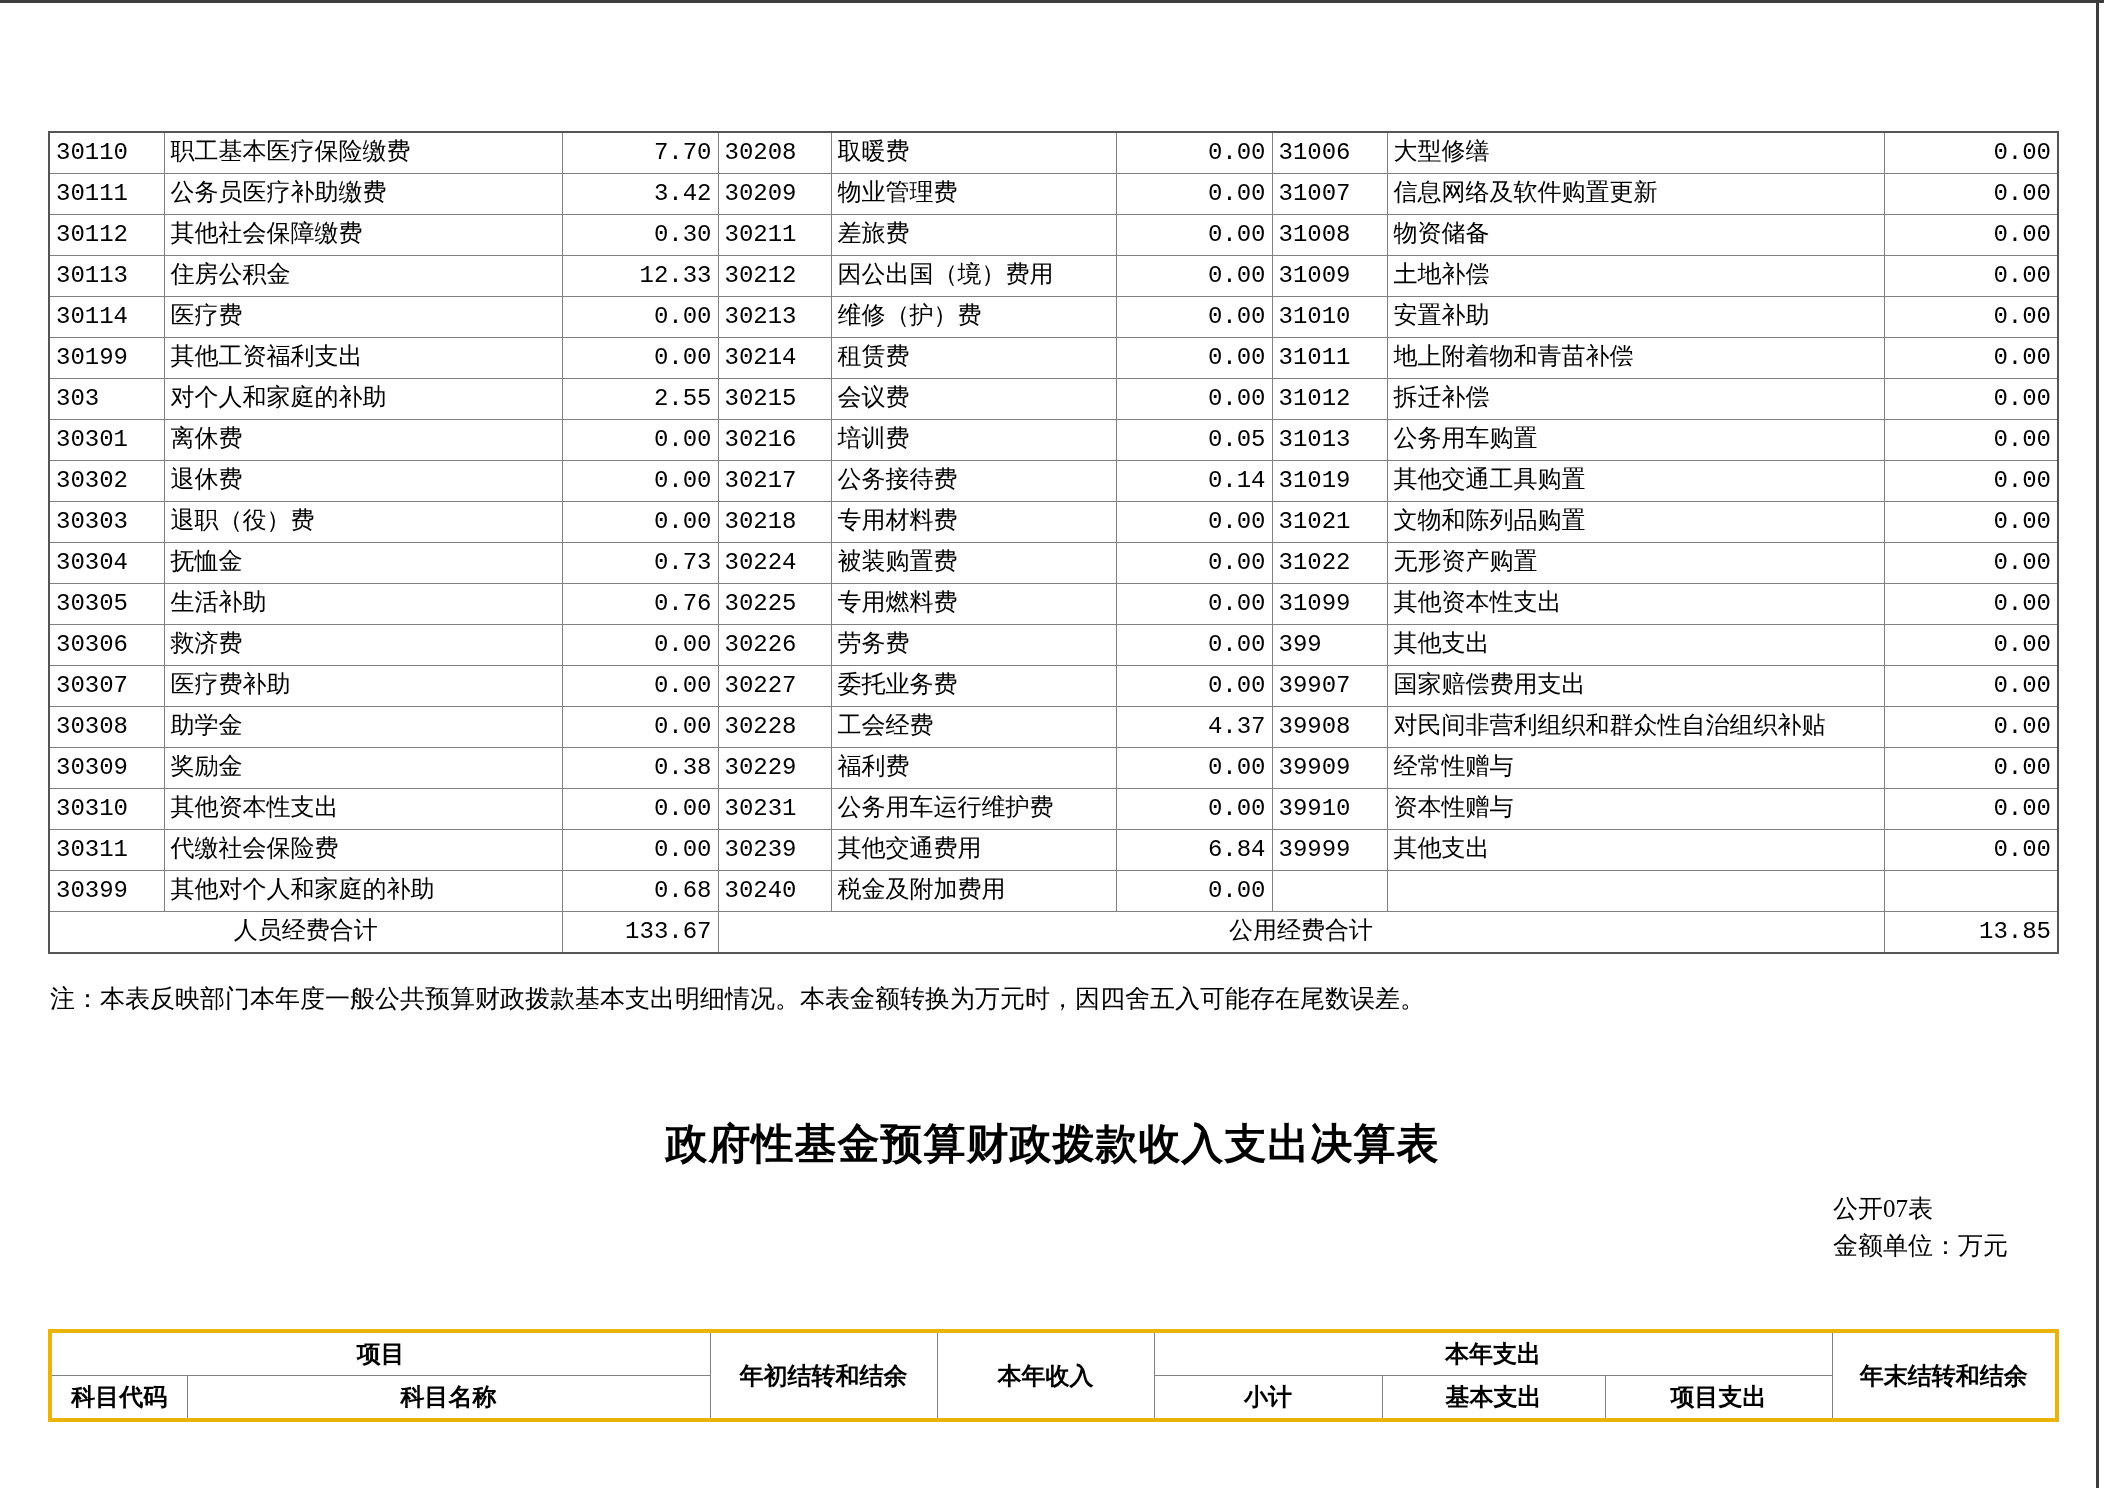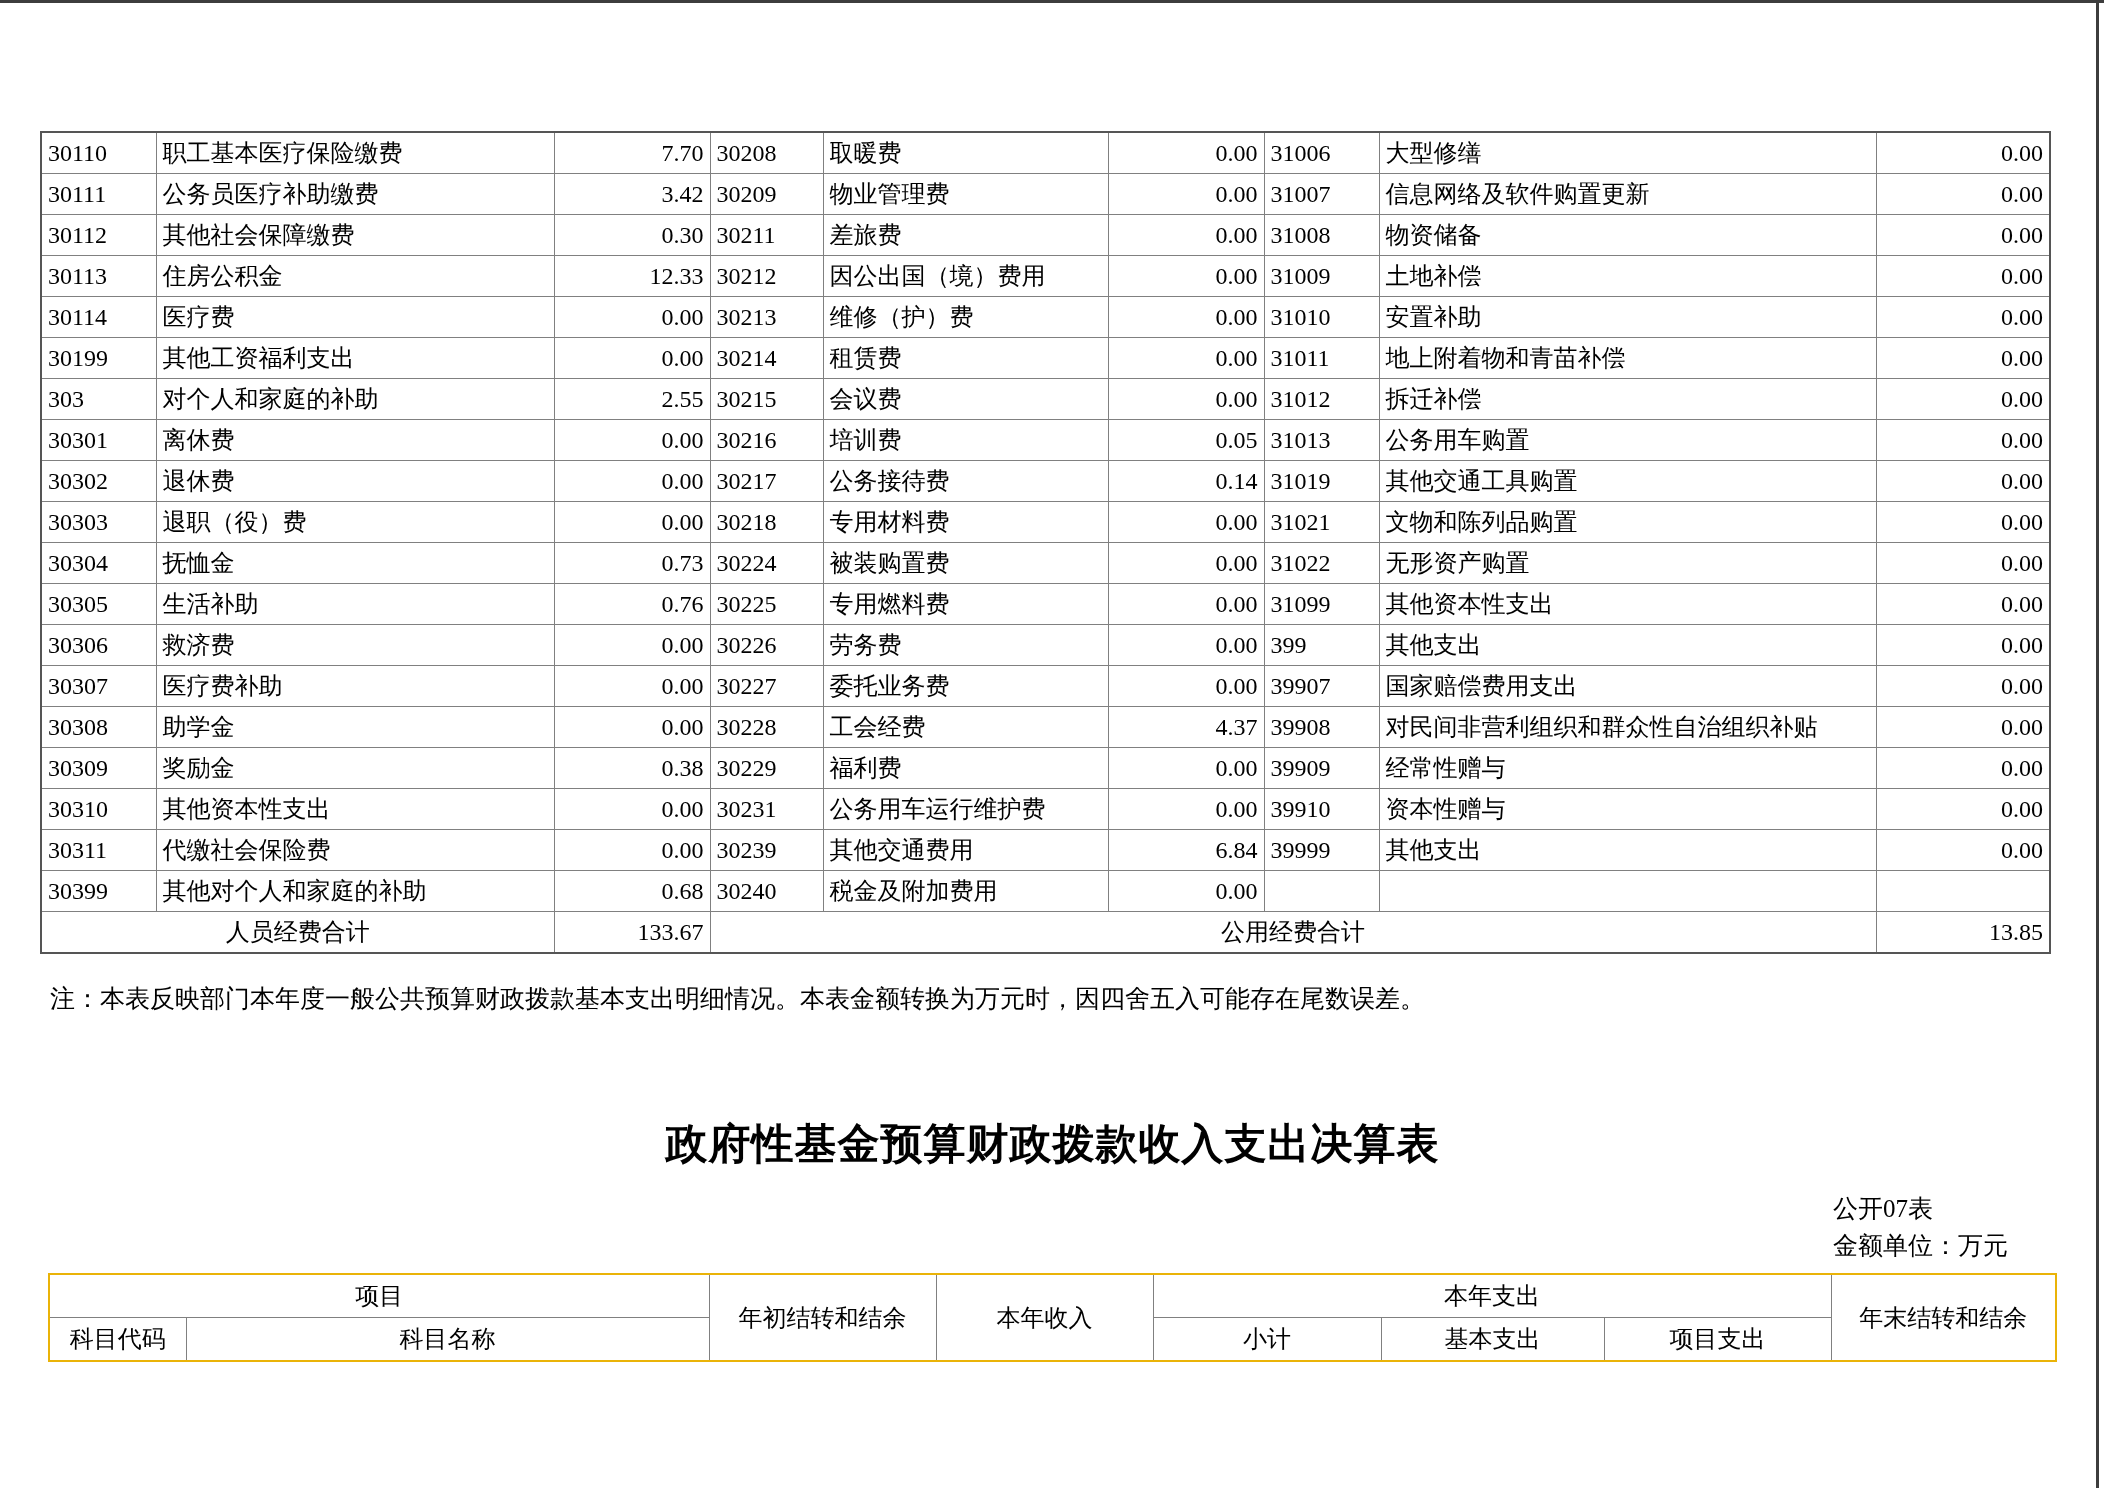--- a/index.html
+++ b/index.html
@@ -6,40 +6,40 @@
   body{
     width:2104px;height:1488px;background:#ffffff;position:relative;
     font-family:"Liberation Serif","DejaVu Serif",serif;color:#000;
     overflow:hidden;
   }
   .border-top{position:absolute;left:0;top:0;width:2104px;height:3px;background:#3d3d3d;}
   .border-right{position:absolute;top:0;left:2096px;width:3px;height:1488px;background:#3d3d3d;}
 
   table{border-collapse:collapse;table-layout:fixed;}
 
-  .t1{position:absolute;left:40px;top:131px;width:2009px;border:2px solid #555;}
+  .t1{position:absolute;left:48px;top:131px;width:2009px;border:2px solid #555;font-family:Liberation Mono, monospace;}
   .t1 td{
     border:1px solid #808080;height:40px;line-height:40px;
     font-size:24px;padding:0 6px;overflow:hidden;white-space:nowrap;
   }
   .t1 td.code{text-align:left;}
   .t1 td.name{text-align:left;}
   .t1 td.num{text-align:right;}
   .t1 td.center{text-align:center;}
 
   .note{position:absolute;left:50px;top:982px;font-size:25px;white-space:nowrap;}
 
   .title{
     position:absolute;left:48px;top:1116px;width:2009px;text-align:center;
     font-size:42px;font-weight:bold;letter-spacing:1px;
   }
 
   .meta{position:absolute;left:1804px;top:1190px;font-size:25px;line-height:37px;margin-left:29px;}
 
-  .t2{position:absolute;left:48px;top:1273px;width:2007px;border:2px solid #eab308;}
+  .t2{position:absolute;left:48px;top:1329px;width:2007px;border:4px solid #eab308;font-weight:bold;}
   .t2 td{
     border:1px solid #808080;height:40px;line-height:40px;
     font-size:24px;text-align:center;overflow:hidden;white-space:nowrap;
   }
 </style>
 </head>
 <body>
 
 <div class="border-top"></div>
 <div class="border-right"></div>

